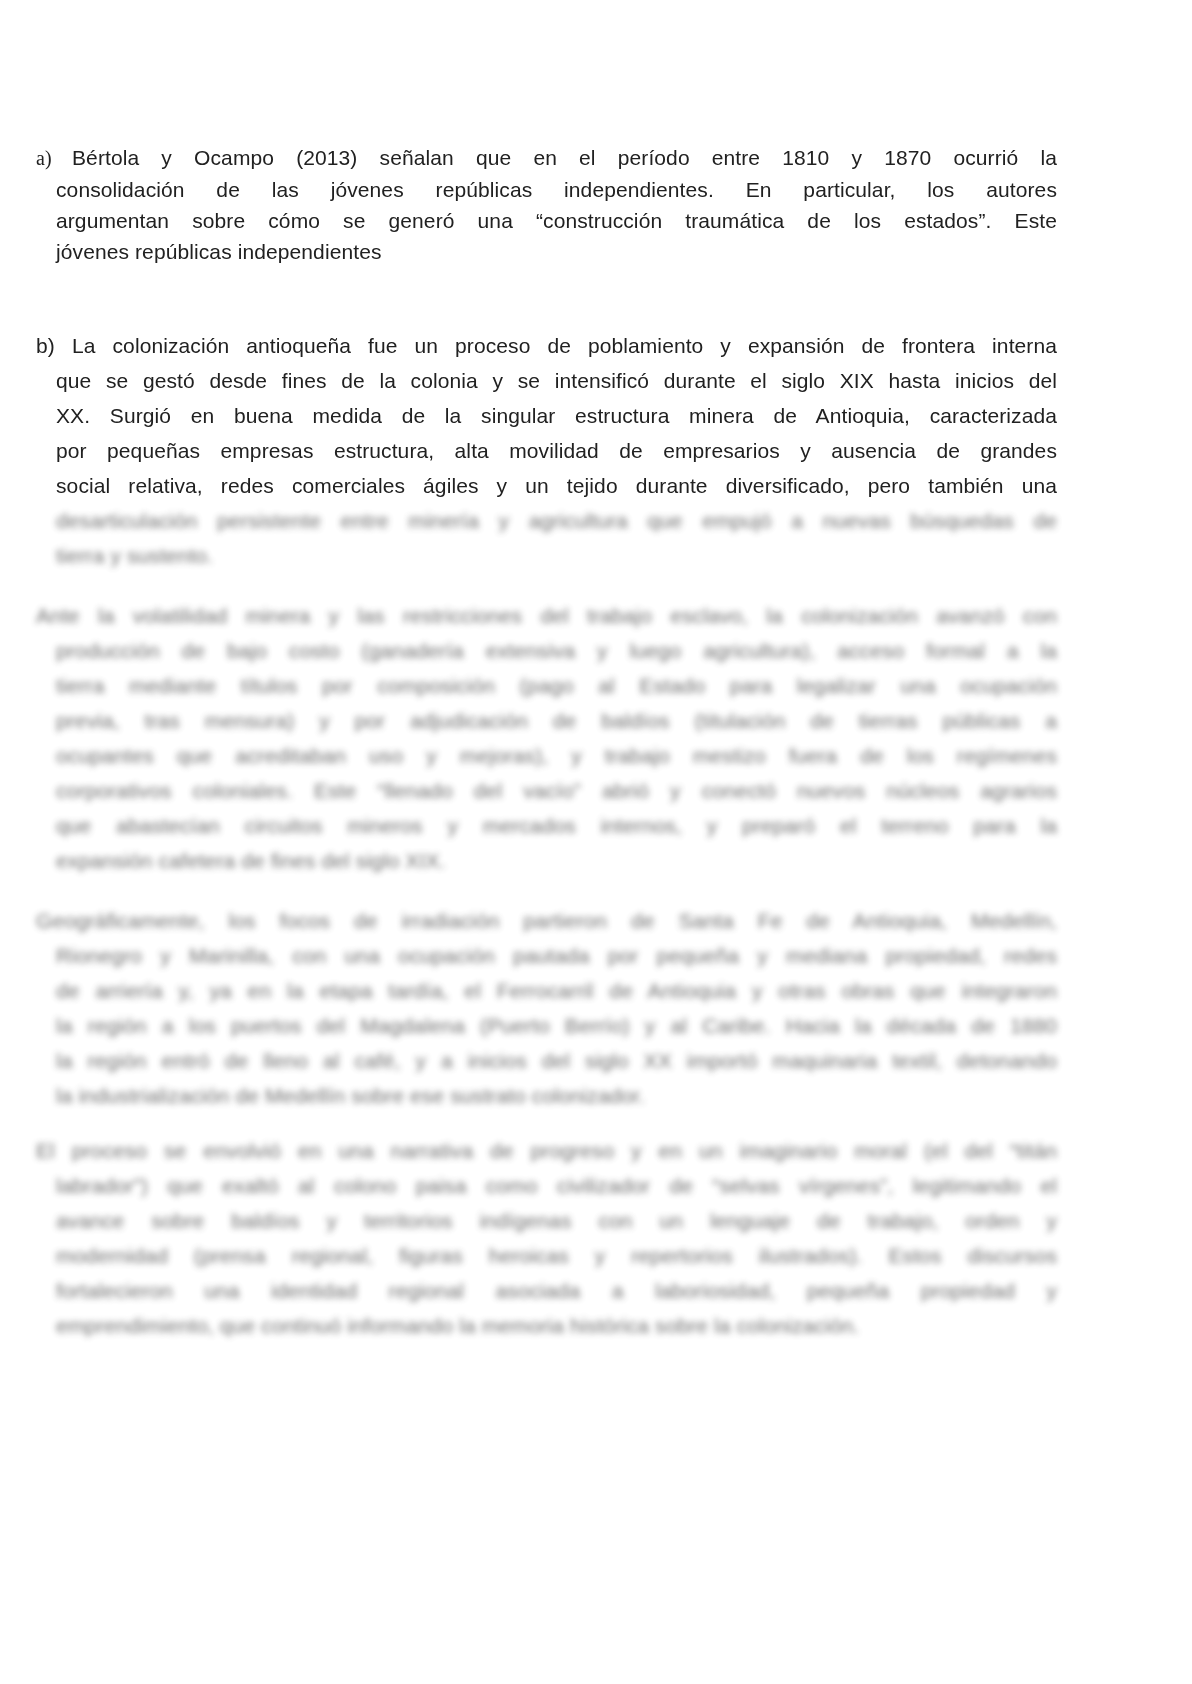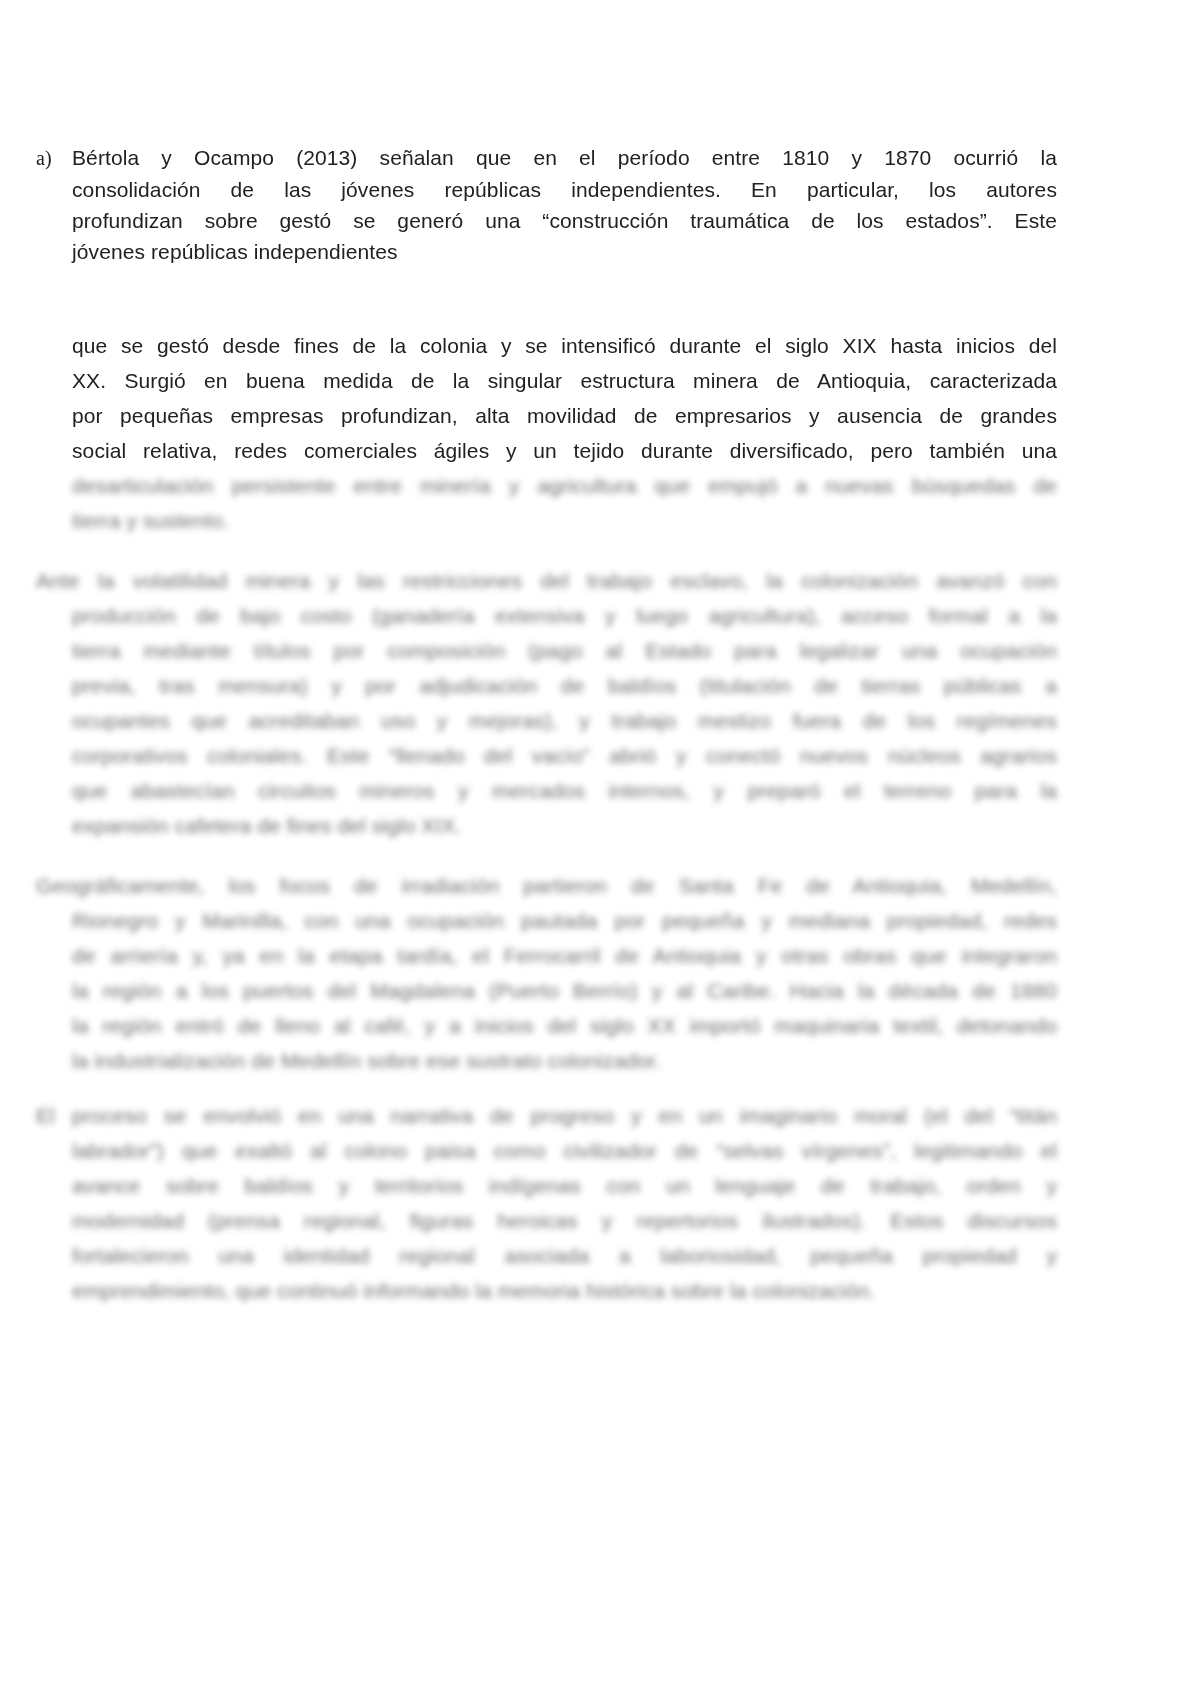--- a/index.html
+++ b/index.html
@@ -32,21 +32,21 @@
   .para.std {
     line-height: 35px;
   }
   .para.para-question-b { margin-bottom: 25px; }
   .para.para-blurred-paragraph-1 { margin-bottom: 25px; }
   .para.para-blurred-paragraph-2 { margin-bottom: 20px; }
   .para.para-blurred-paragraph-3 { margin-bottom: 0; }
   .line {
     text-align: justify;
     text-align-last: justify;
-    margin-left: 36px;
+    margin-left: 20px;
   }
   .line.first {
     margin-left: 0;
   }
   .line.last {
     text-align: center;
     text-align-last: left;
   }
   .marker {
     display: inline-block;
@@ -63,27 +63,28 @@
   }
 </style>
 </head>
 <body>
 
 <main class="page">
   <div id="doc" class="doc">
       <div class="para q-a para-question-a">
         <div class="line first"><span class="marker">a)</span><span>Bértola y Ocampo (2013) señalan que en el período entre 1810 y 1870 ocurrió la</span></div>
         <div class="line"><span>consolidación de las jóvenes repúblicas independientes. En particular, los autores</span></div>
-        <div class="line"><span>profundizan sobre gestó se generó una “construcción traumática de los estados”. Este</span></div>
+        <div class="line"><span>argumentan sobre cómo se generó una “construcción traumática de los estados”. Este</span></div>
         <div class="line last"><span>jóvenes repúblicas independientes</span></div>
       </div>
       <div class="para std para-question-b">
+        <div class="line first"><span class="marker">b)</span><span>La colonización antioqueña fue un proceso de poblamiento y expansión de frontera interna</span></div>
         <div class="line"><span>que se gestó desde fines de la colonia y se intensificó durante el siglo XIX hasta inicios del</span></div>
         <div class="line"><span>XX. Surgió en buena medida de la singular estructura minera de Antioquia, caracterizada</span></div>
-        <div class="line"><span>por pequeñas empresas profundizan, alta movilidad de empresarios y ausencia de grandes</span></div>
+        <div class="line"><span>por pequeñas empresas estructura, alta movilidad de empresarios y ausencia de grandes</span></div>
         <div class="line"><span>social relativa, redes comerciales ágiles y un tejido durante diversificado, pero también una</span></div>
         <div class="line blurred"><span>desarticulación persistente entre minería y agricultura que empujó a nuevas búsquedas de</span></div>
         <div class="line last blurred"><span>tierra y sustento.</span></div>
       </div>
       <div class="para std para-blurred-paragraph-1">
         <div class="line first blurred"><span>Ante la volatilidad minera y las restricciones del trabajo esclavo, la colonización avanzó con</span></div>
         <div class="line blurred"><span>producción de bajo costo (ganadería extensiva y luego agricultura), acceso formal a la</span></div>
         <div class="line blurred"><span>tierra mediante títulos por composición (pago al Estado para legalizar una ocupación</span></div>
         <div class="line blurred"><span>previa, tras mensura) y por adjudicación de baldíos (titulación de tierras públicas a</span></div>
         <div class="line blurred"><span>ocupantes que acreditaban uso y mejoras), y trabajo mestizo fuera de los regímenes</span></div>

